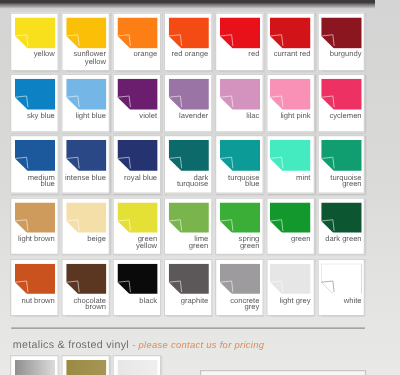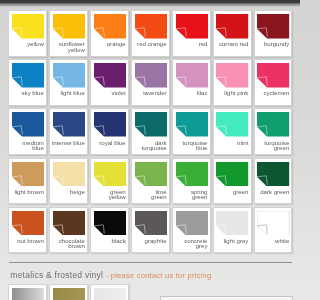--- a/index.html
+++ b/index.html
@@ -13,21 +13,21 @@
         box-sizing:border-box;border:0.7px solid #d2d2d2;
         box-shadow:0.6px 0.8px 1.1px rgba(0,0,0,0.13);}
   .swwrap{position:absolute;left:2.8px;top:3.1px;width:32.2px;height:24.6px;}
   .swwrap svg{display:block;width:100%;height:100%;}
   .lbl{position:absolute;left:0;right:2.2px;top:30.2px;text-align:right;
        font-size:6.1px;line-height:5.45px;color:#5a5a5c;white-space:pre-line;}
   .divider{position:absolute;left:8.8px;top:262.4px;width:283px;height:1px;
            background:#8f8f8f;}
   .heading{position:absolute;left:10.3px;top:271.3px;font-size:8.5px;color:#6e6e6e;
            white-space:nowrap;letter-spacing:0.25px;line-height:9px;}
-  .heading .note{color:#e08a55;font-size:7.5px;letter-spacing:0.25px;
+  .heading .note{font-style:italic;color:#e08a55;font-size:7.5px;letter-spacing:0.25px;
                  margin-left:2.5px;}
   .botbox{position:absolute;left:160px;top:295.7px;width:133px;height:14px;
           background:#f6f6f4;border:0.8px solid #c6c6c4;box-sizing:border-box;}
 </style>
 </head>
 <body>
 
 <div id="topbar"></div>
 <div id="topfade"></div>
 <div id="grid">

